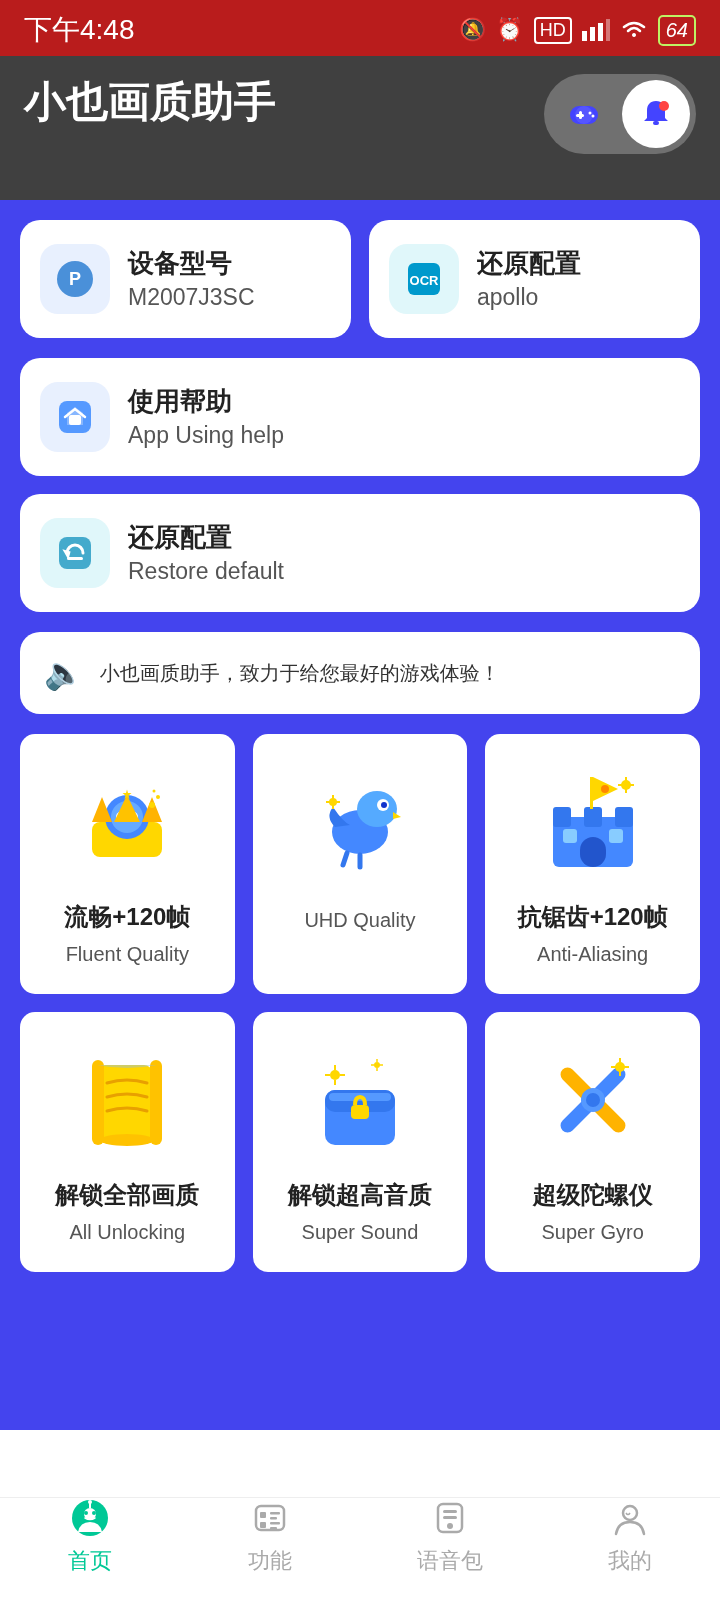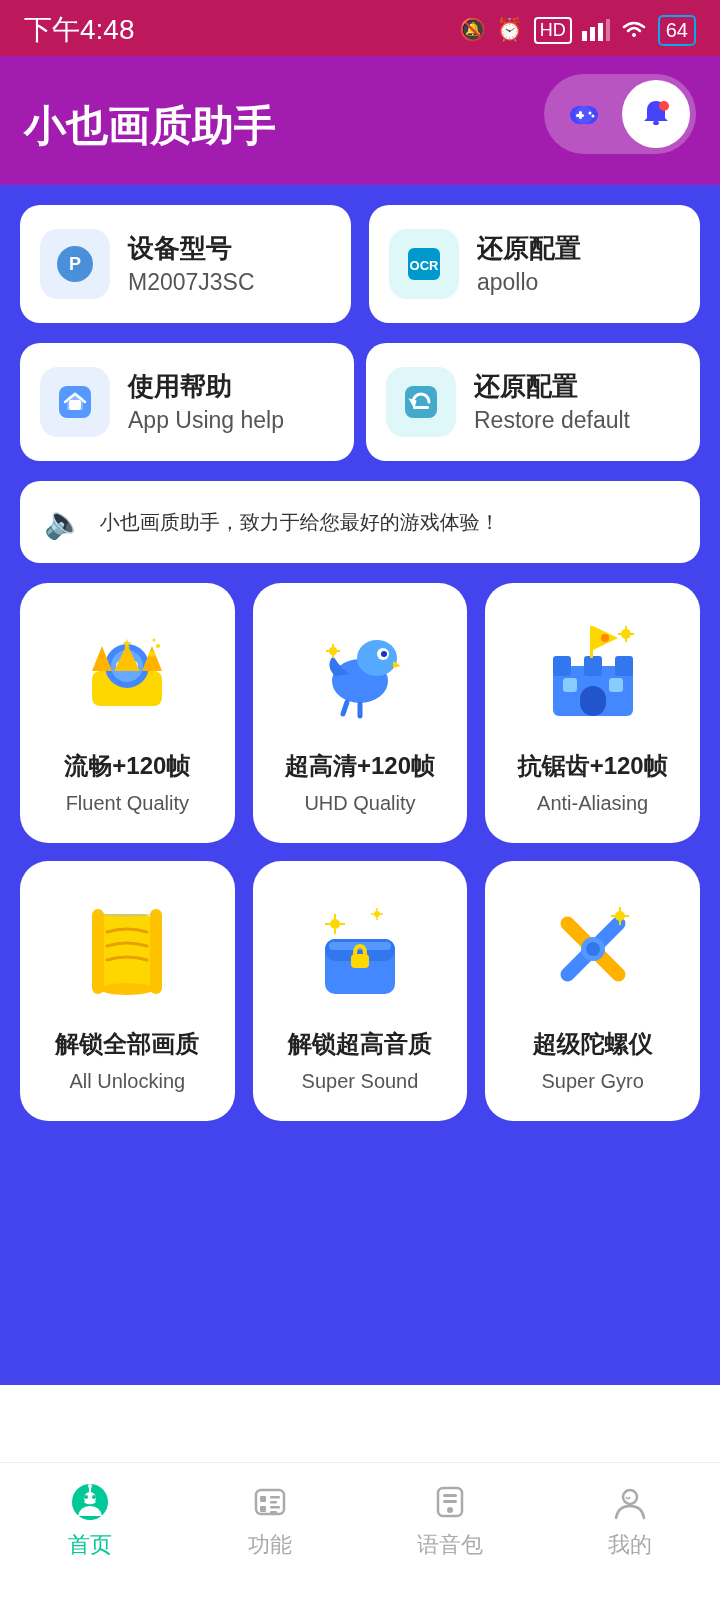--- a/index.html
+++ b/index.html
@@ -8,46 +8,46 @@
       width: 720px;
       min-height: 1600px;
       font-family: 'PingFang SC', 'Microsoft YaHei', sans-serif;
       background: #fff;
       position: relative;
       overflow-x: hidden;
     }
 
     
     .status-bar {
-      background: #be185d;
+      background: #b91c1c;
       color: #fff;
       display: flex;
       justify-content: space-between;
       align-items: center;
       padding: 12px 24px 8px;
       height: 56px;
     }
     .status-time {
       font-size: 28px;
       font-weight: 500;
     }
     .status-icons {
       display: flex;
       align-items: center;
       gap: 10px;
       font-size: 22px;
     }
 
     
     .header {
-      background: #a21caf;
-      display: flex;
-      align-items: flex-end;
+      background: #404040;
+      display: flex;
+      align-items: flex-start;
       justify-content: space-between;
-      padding: 18px 24px 31px;
+      padding: 18px 24px 46px;
     }
     .header-title {
       color: #fff;
       font-size: 42px;
       font-weight: 700;
     }
     .header-buttons {
       display: flex;
       background: rgba(255,255,255,0.25);
       border-radius: 40px;
@@ -141,21 +141,21 @@
 
     
     .feature-grid {
       display: grid;
       grid-template-columns: repeat(3, 1fr);
       gap: 18px;
       margin-bottom: 18px;
     }
     .feature-card {
       background: #fff;
-      border-radius: 28px;
+      border-radius: 15px;
       padding: 28px 16px 24px;
       display: flex;
       flex-direction: column;
       align-items: center;
       cursor: pointer;
       min-height: 260px;
     }
     .feature-img {
       width: 120px;
       height: 120px;
@@ -174,28 +174,28 @@
     .feature-label-en {
       font-size: 20px;
       color: #555;
       text-align: center;
       margin-top: 9px;
     }
 
     
     .bottom-nav {
       position: fixed;
-      bottom: 16px;
+      bottom: 0;
       left: 0;
       width: 720px;
       background: #fff;
       display: flex;
       justify-content: space-around;
       align-items: center;
-      padding: 19px 0 24px;
+      padding: 0 0 24px;
       border-top: 1px solid #eee;
       z-index: 100;
     }
     .nav-item {
       display: flex;
       flex-direction: column;
       align-items: center;
       gap: 8px;
       cursor: pointer;
       min-width: 120px;
@@ -218,22 +218,23 @@
     
     svg { display: block; }
 
     .bottom-spacer {
       height: 140px;
     }
 
     
     .help-restore-row {
       display: flex;
-      gap: 12px;
+      gap: 18px;
       margin-bottom: 20px;
+      flex-direction: column;
     }
   </style>
 </head>
 <body>
 
 <div class="status-bar">
   <span class="status-time">下午4:48</span>
   <div class="status-icons">
     <span>🔕</span>
     <span>⏰</span>
@@ -246,21 +247,21 @@
           <rect x="24" y="0" width="5" height="22" opacity="0.4"></rect>
         </svg>
     </span>
     <span>
       <svg width="28" height="22" viewBox="0 0 28 22" fill="white">
           <path d="M14 18 L14 18 A2 2 0 1 1 14.001 18z"></path>
           <path d="M8 12 Q14 6 20 12" stroke="white" stroke-width="2.5" fill="none" stroke-linecap="round"></path>
           <path d="M4 8 Q14 0 24 8" stroke="white" stroke-width="2.5" fill="none" stroke-linecap="round"></path>
         </svg>
     </span>
-    <span style="font-size:20px;border:2px solid #0ea5e9;padding:2px 6px;border-radius:5px;">64</span>
+    <span style="font-size:20px;border:2px solid #bef264;padding:2px 6px;border-radius:5px;font-style:italic;">64</span>
   </div>
 </div>
 
 <div class="header">
   <span class="header-title">小也画质助手</span>
   <div class="header-buttons">
     <button class="header-btn">
       <svg width="36" height="36" viewBox="0 0 36 36" fill="none">
         <rect x="4" y="10" width="28" height="18" rx="9" fill="#4444ff" stroke="#888" stroke-width="0"></rect>
         <circle cx="18" cy="19" r="9" fill="#5555ff"></circle>
@@ -392,21 +393,20 @@
 
           <path d="M42 86 L38 98 M55 88 L55 100" stroke="#3377EE" stroke-width="5" stroke-linecap="round"></path>
 
           <circle cx="28" cy="35" r="4" fill="#FFD700"></circle>
           <line x1="28" y1="28" x2="28" y2="32" stroke="#FFD700" stroke-width="2"></line>
           <line x1="28" y1="38" x2="28" y2="42" stroke="#FFD700" stroke-width="2"></line>
           <line x1="21" y1="35" x2="25" y2="35" stroke="#FFD700" stroke-width="2"></line>
           <line x1="31" y1="35" x2="35" y2="35" stroke="#FFD700" stroke-width="2"></line>
         </svg>
       </div>
-      <div class="feature-label-cn">超高清+120帧</div>
       <div class="feature-label-en">UHD Quality</div>
     </div>
 
     <div class="feature-card">
       <div class="feature-img">
         <svg width="110" height="110" viewBox="0 0 110 110" fill="none">
 
           <rect x="15" y="50" width="80" height="50" rx="6" fill="#4488FF"></rect>
 
           <rect x="15" y="40" width="18" height="20" rx="3" fill="#3377EE"></rect>

